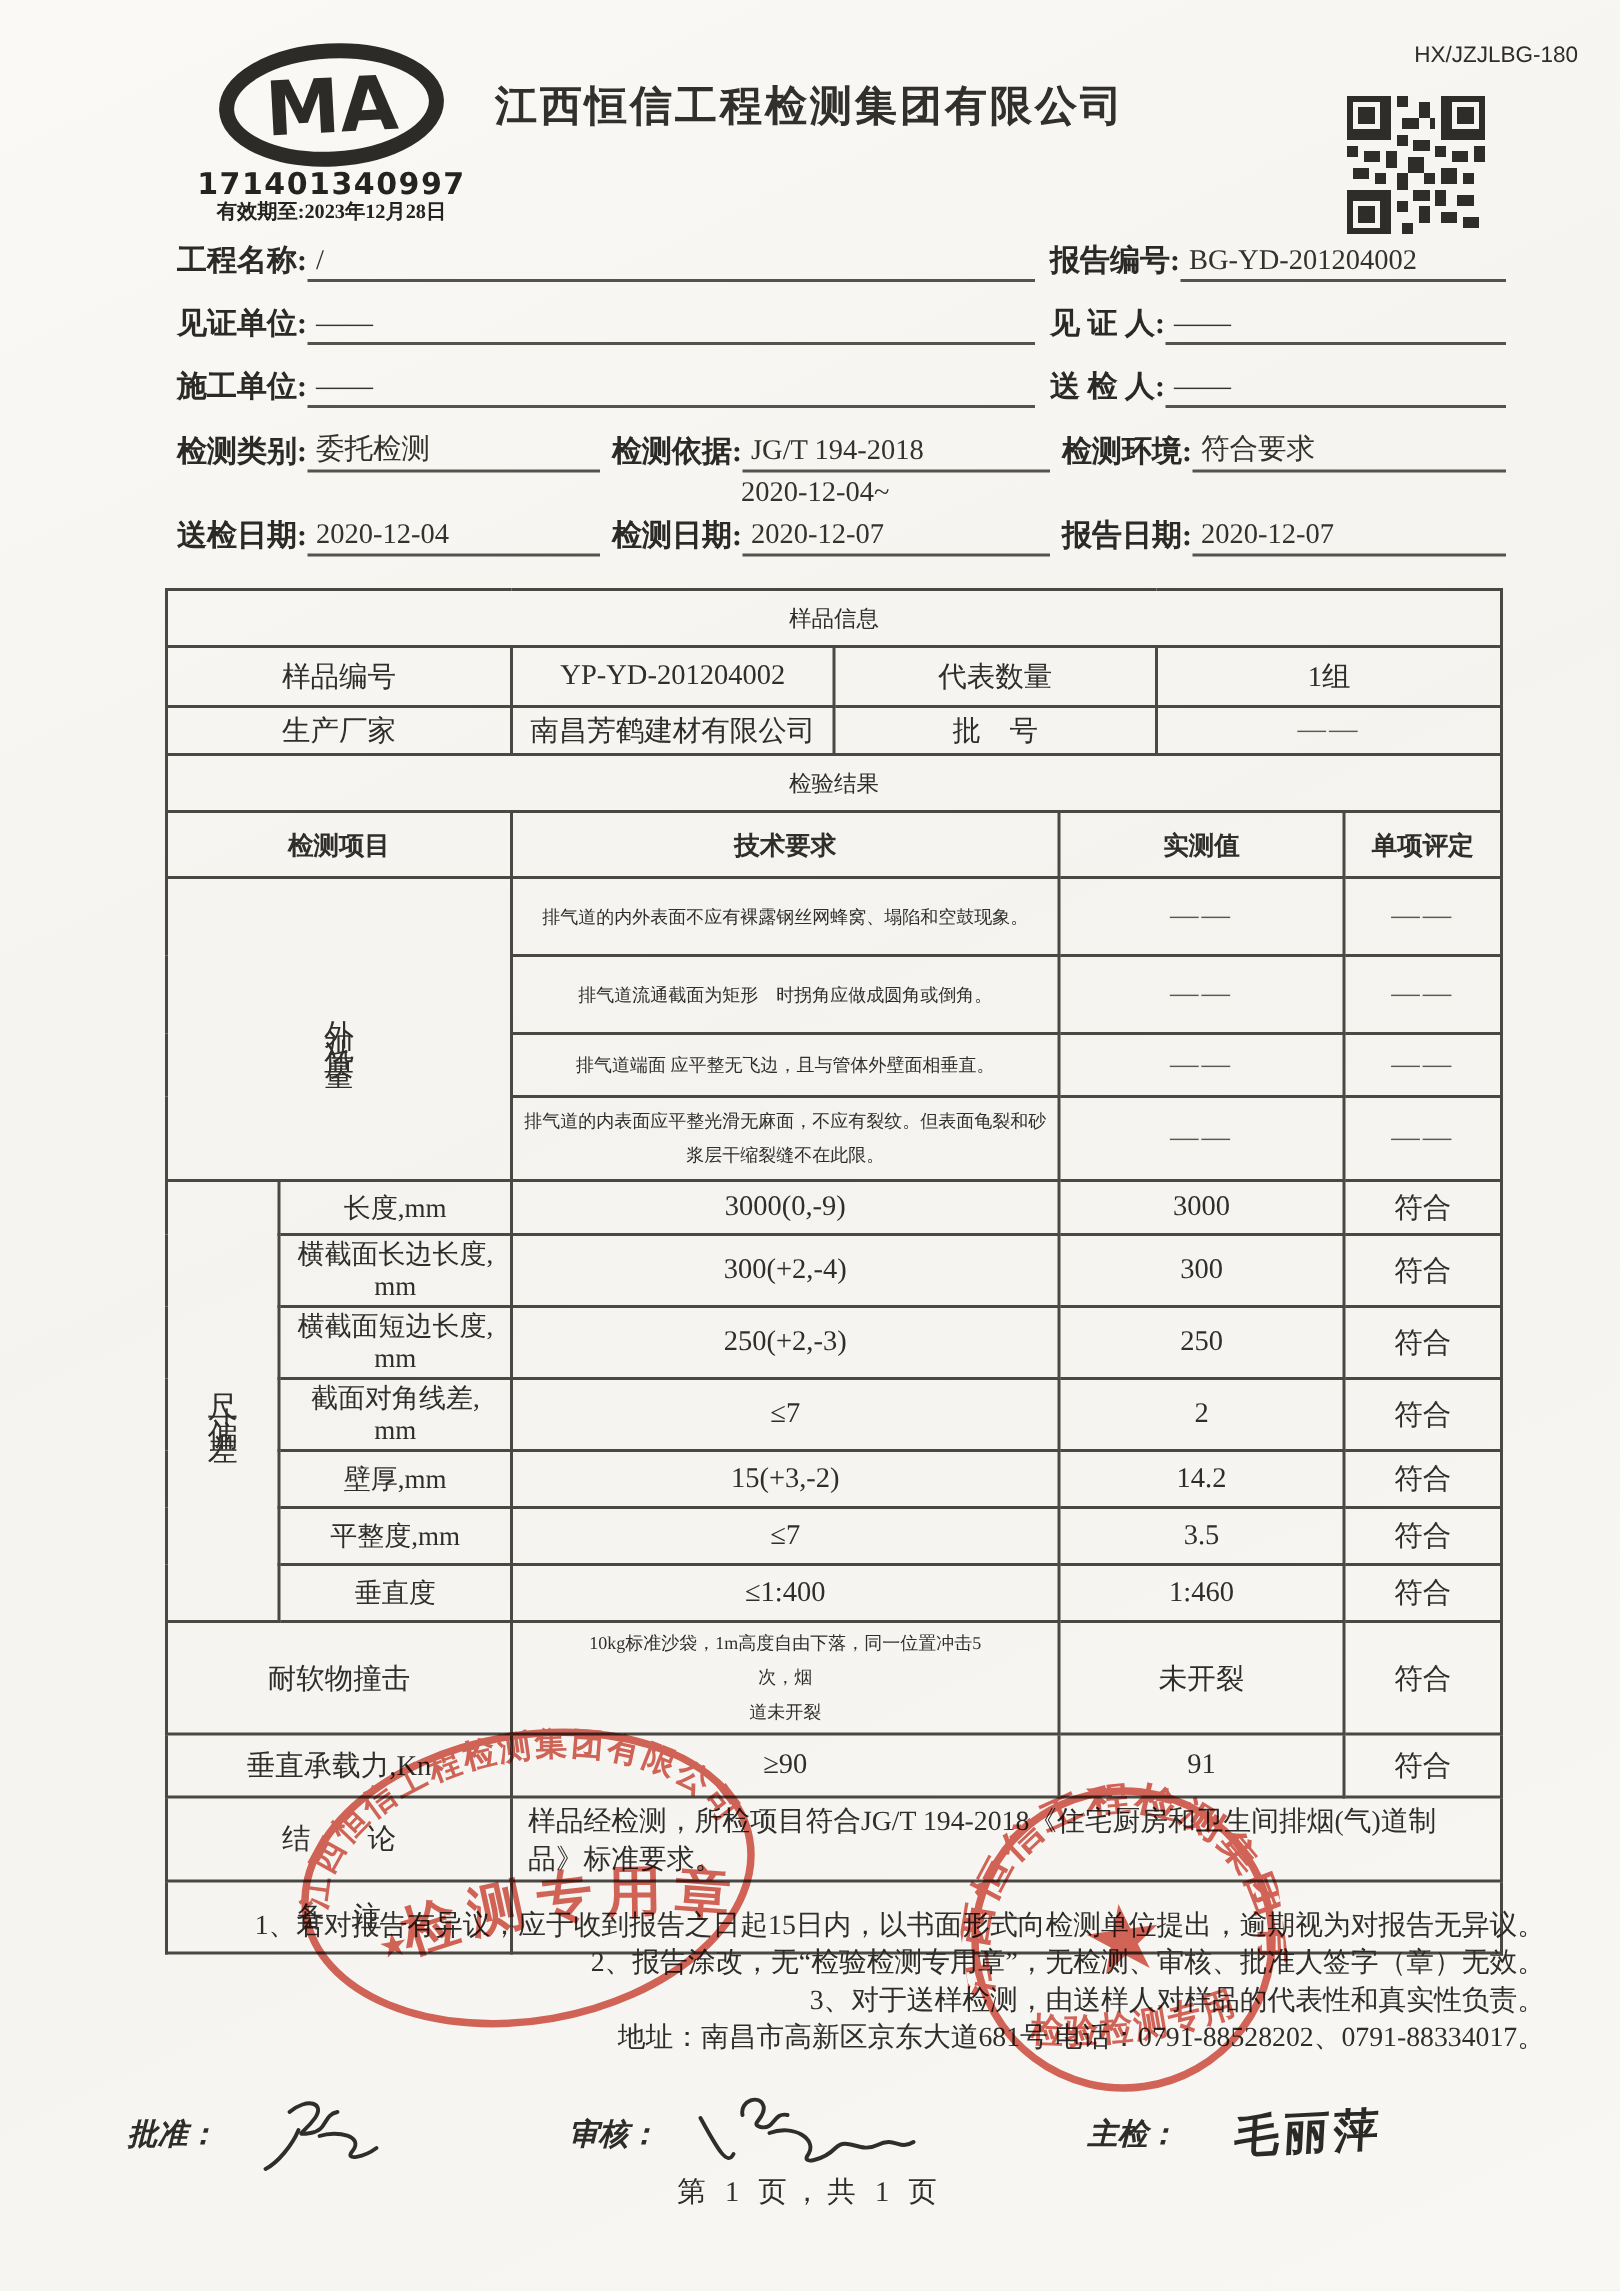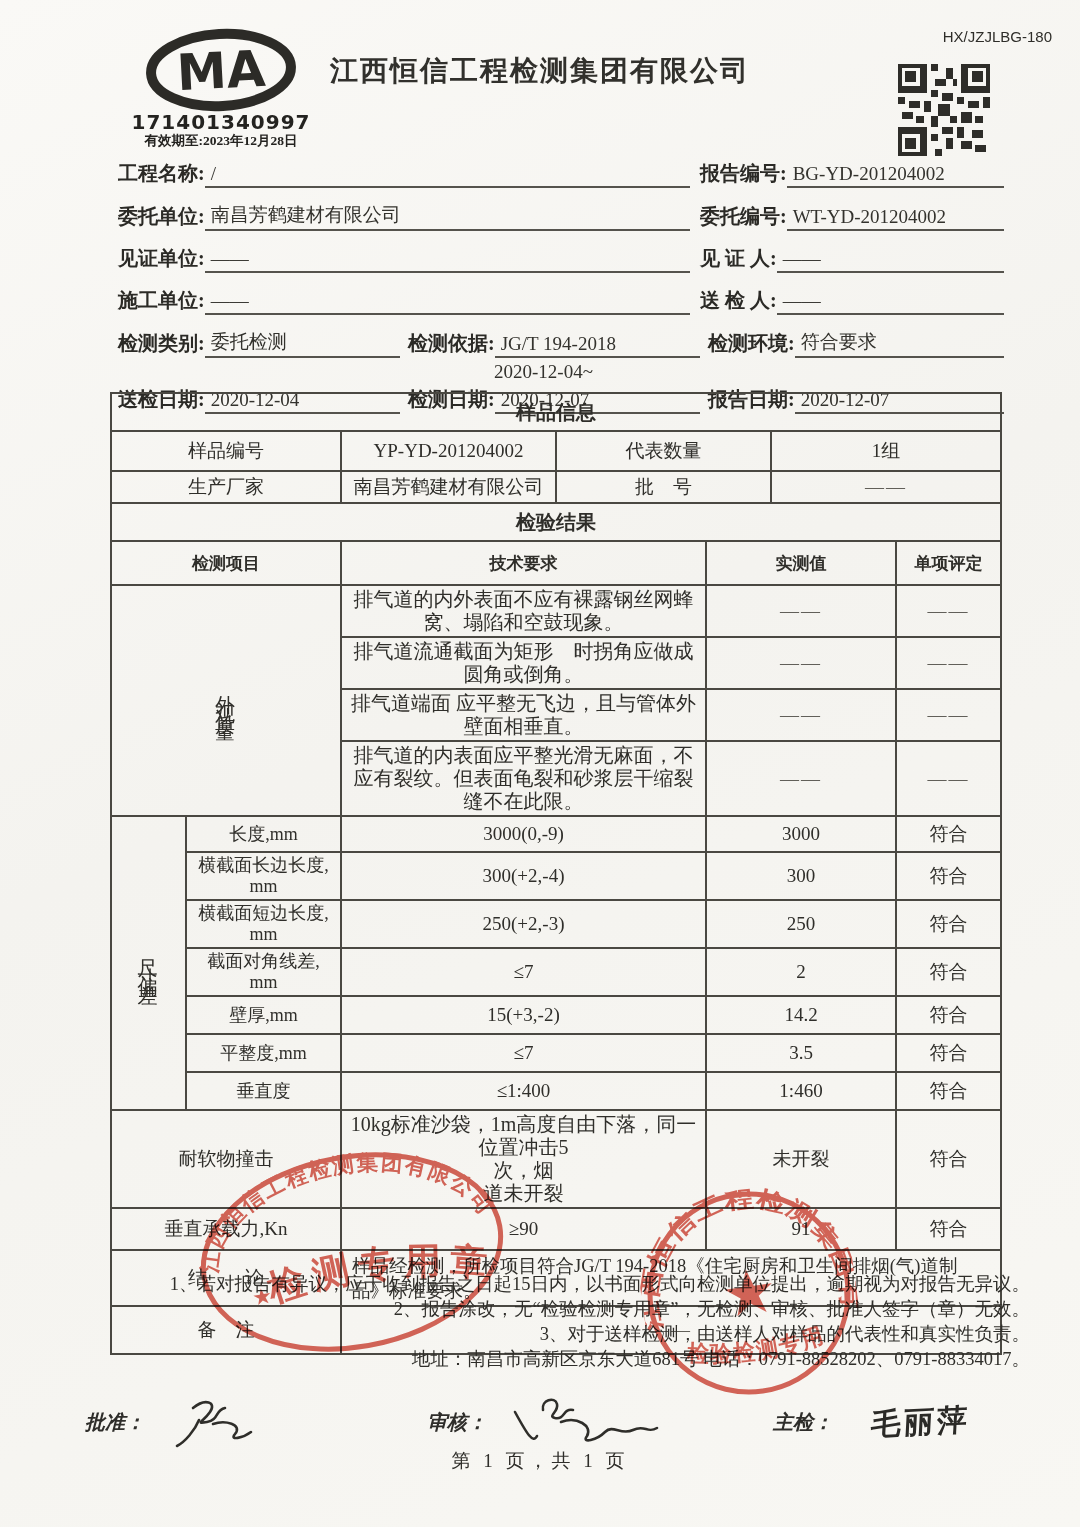--- a/index.html
+++ b/index.html
@@ -34,24 +34,24 @@
   .trow{display:flex;margin-bottom:2px;justify-content:space-between;}
   .t1{width:282px;margin-right:8px;}
   .t2{width:292px;margin-right:8px;}
   .t3{flex:1;}
   .interline{font-size:19px;margin:3px 0 3px 376px;color:#33322d;}
   
   .tables{position:absolute;top:392px;left:110px;width:892px;}
   table{border-collapse:collapse;width:100%;table-layout:fixed;}
   td{border:2px solid #4a4842;text-align:center;vertical-align:middle;
      padding:2px 6px;font-size:19px;color:#2f2e2a;overflow:hidden;}
-  .sec-title{font-size:20px;font-weight:700;height:32px;}
+  .sec-title{font-size:15px;font-weight:400;height:32px;}
   .hdr td{font-size:17px;font-weight:600;}
   .pre{white-space:pre-line;}
-  .req{font-size:20px;line-height:23px;}
+  .req{font-size:12px;line-height:23px;}
   .dash{color:#5a5852;letter-spacing:2px;}
   .vert{writing-mode:vertical-rl;text-orientation:upright;letter-spacing:9px;font-size:20px;display:inline-block;}
   .left-text{text-align:left;padding-left:10px;font-size:18.5px;}
   .sub{font-size:18px;line-height:21px;}
   
   .notes{position:absolute;top:1272px;left:78px;right:50px;font-size:18.5px;line-height:25px;color:#2f2e2a;}
   .notes div{margin-bottom:0px;text-align:right;}
   .sig-row{position:absolute;top:1392px;left:85px;right:60px;display:flex;align-items:center;}
   .sig-label{font-size:20px;font-weight:600;white-space:nowrap;font-style:italic;}
   .sig-scribble{margin:0 10px;}
@@ -126,30 +126,20 @@
         <span class="flabel">工程名称:</span>
         <span class="fvalue">/</span>
       </div>
       <div class="field f-right">
         <span class="flabel">报告编号:</span>
         <span class="fvalue">BG-YD-201204002</span>
       </div>
     </div>
     <div class="frow">
       <div class="field f-left">
-        <span class="flabel">委托单位:</span>
-        <span class="fvalue">南昌芳鹤建材有限公司</span>
-      </div>
-      <div class="field f-right">
-        <span class="flabel">委托编号:</span>
-        <span class="fvalue">WT-YD-201204002</span>
-      </div>
-    </div>
-    <div class="frow">
-      <div class="field f-left">
         <span class="flabel">见证单位:</span>
         <span class="fvalue">——</span>
       </div>
       <div class="field f-right">
         <span class="flabel">见 证 人:</span>
         <span class="fvalue">——</span>
       </div>
     </div>
     <div class="frow">
       <div class="field f-left">
@@ -342,21 +332,21 @@
     <div>2、报告涂改，无“检验检测专用章”，无检测、审核、批准人签字（章）无效。</div>
     <div>3、对于送样检测，由送样人对样品的代表性和真实性负责。</div>
     <div>地址：南昌市高新区京东大道681号 电话：0791-88528202、0791-88334017。</div>
   </div>
 
   <div class="sig-row">
     <span class="sig-label">批准：</span>
     <svg class="sig-scribble" width="150" height="56" viewBox="0 0 150 56">
       <path d="M38,14 C50,4 62,8 55,18 C48,28 40,30 52,28 C64,26 60,16 70,14 M44,26 C40,36 30,48 22,52 M58,30 C70,26 88,30 80,40 C74,47 88,44 96,38" fill="none" stroke="#2f2e2a" stroke-width="2.6" stroke-linecap="round"></path>
     </svg>
-    <span class="sig-label" style="margin-left:112px">审核：</span>
+    <span class="sig-label" style="margin-left:64px">审核：</span>
     <svg class="sig-scribble" width="190" height="60" viewBox="0 0 190 60">
       <path d="M18,20 C30,42 36,52 40,44 M46,18 C44,8 58,4 60,12 C62,20 50,24 58,26 C68,28 66,16 76,18 M64,30 C80,24 96,34 90,44 C84,52 100,48 108,40 C116,32 124,44 136,38 C148,32 150,42 160,36" fill="none" stroke="#2f2e2a" stroke-width="2.6" stroke-linecap="round"></path>
     </svg>
     <span class="sig-label" style="margin-left:76px">主检：</span>
     <span class="sig-name">毛丽萍</span>
   </div>
 
   <div class="page-num">第 1 页，共 1 页</div>
 
   <svg class="stamp stamp-left" width="324" height="228" viewBox="0 0 324 228">

